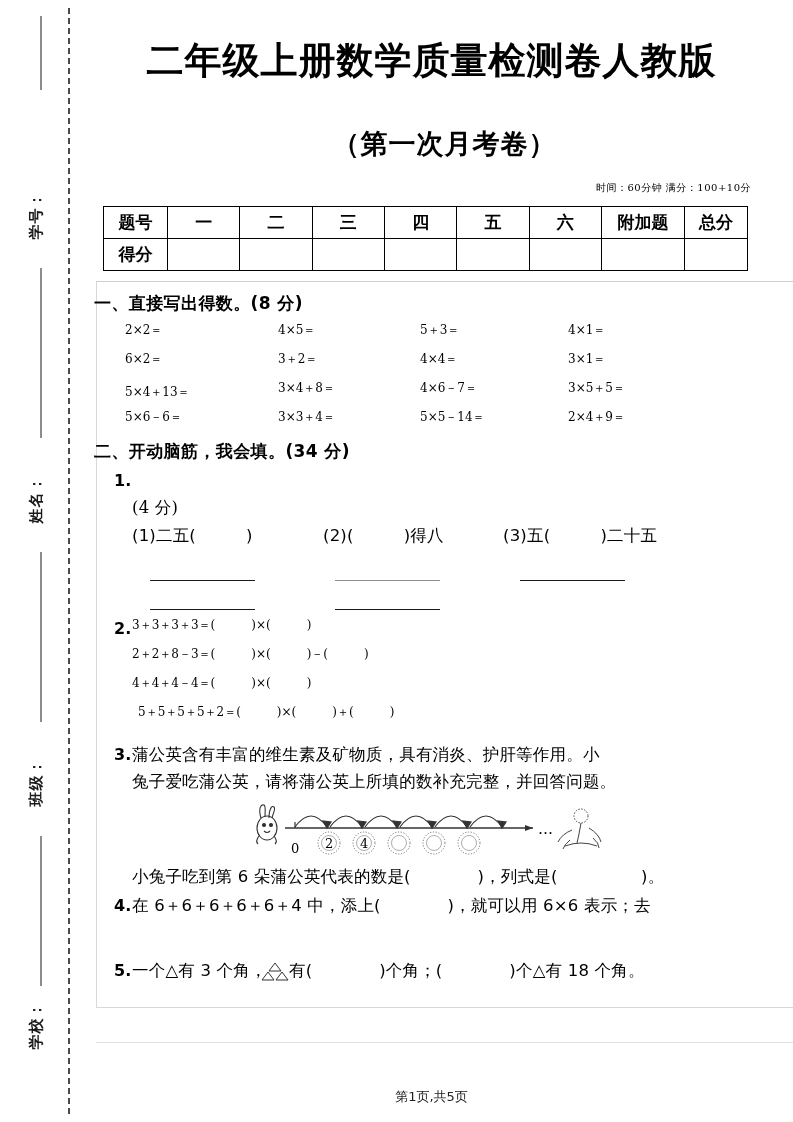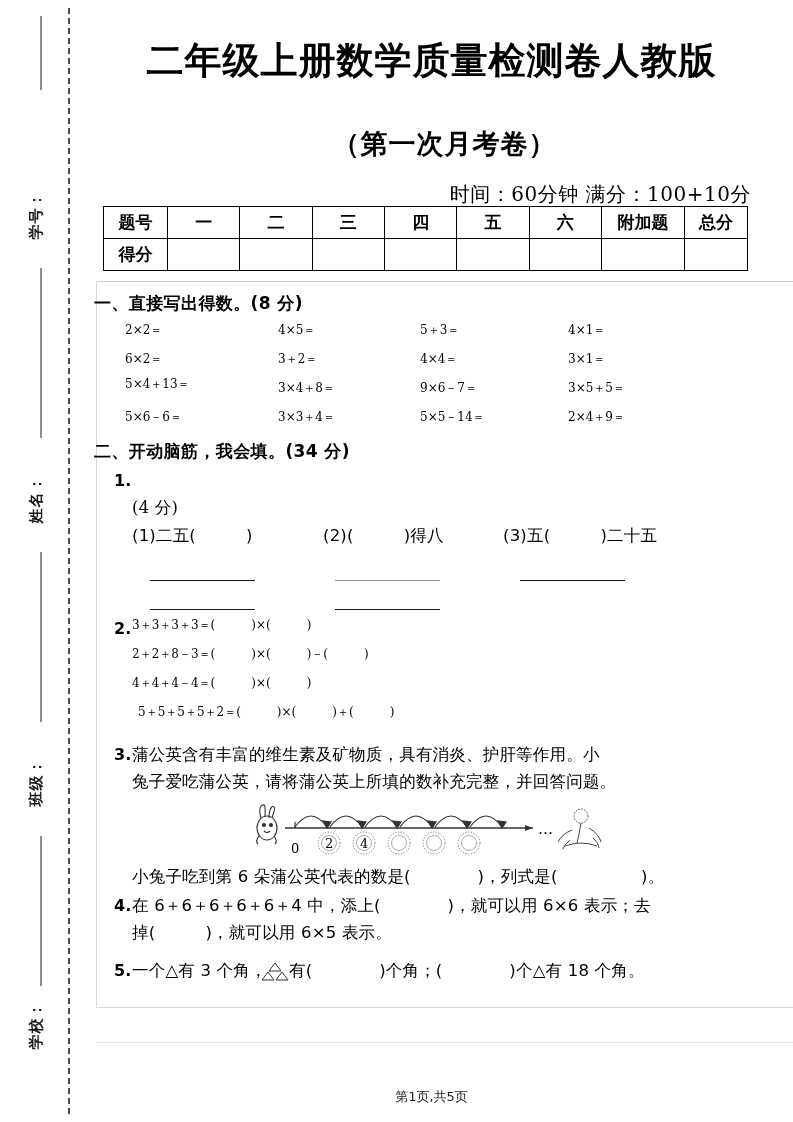--- a/index.html
+++ b/index.html
@@ -77,21 +77,21 @@
   h2.subtitle{
     position:absolute;left:0;top:113px;width:723px;
     margin:13px;text-align:center;
     font-family:"DejaVu Serif","Liberation Serif",serif;
     font-weight:bold;
     font-size:27px;
     letter-spacing:1px;
   }
   .meta-line{
     position:absolute;right:42px;top:181px;
-    font-size:20px;
+    font-size:10px;
     letter-spacing:0.5px;
     white-space:nowrap;
   }
 
   
   table.score-table{
     position:absolute;
     left:33px;top:206px;
     width:645px;
     border-collapse:collapse;
@@ -226,23 +226,23 @@
   <div class="q-row" style="left:55px;top:322px;">2×2＝</div>
   <div class="q-row" style="left:208px;top:322px;">4×5＝</div>
   <div class="q-row" style="left:350px;top:322px;">5＋3＝</div>
   <div class="q-row" style="left:498px;top:322px;">4×1＝</div>
 
   <div class="q-row" style="left:55px;top:351px;">6×2＝</div>
   <div class="q-row" style="left:208px;top:351px;">3＋2＝</div>
   <div class="q-row" style="left:350px;top:351px;">4×4＝</div>
   <div class="q-row" style="left:498px;top:351px;">3×1＝</div>
 
-  <div class="q-row" style="left:55px;top:376px;">5×4＋13＝</div>
+  <div class="q-row" style="left:55px;top:384px;">5×4＋13＝</div>
   <div class="q-row" style="left:208px;top:380px;">3×4＋8＝</div>
-  <div class="q-row" style="left:350px;top:380px;">9×6－7＝</div>
+  <div class="q-row" style="left:350px;top:380px;">4×6－7＝</div>
   <div class="q-row" style="left:498px;top:380px;">3×5＋5＝</div>
 
   <div class="q-row" style="left:55px;top:409px;">5×6－6＝</div>
   <div class="q-row" style="left:208px;top:409px;">3×3＋4＝</div>
   <div class="q-row" style="left:350px;top:409px;">5×5－14＝</div>
   <div class="q-row" style="left:498px;top:409px;">2×4＋9＝</div>
 
   <div class="sec-head" style="top:440px;">二、开动脑筋，我会填。(34 分)</div>
 
   <div class="item-num" style="left:44px;top:471px;">1.</div>
@@ -341,21 +341,20 @@
       <text x="80" y="50" font-family="DejaVu Serif, serif" font-size="13" fill="#000">2</text>
       <text x="115" y="50" font-family="DejaVu Serif, serif" font-size="13" fill="#000">4</text>
       <text x="293" y="36" font-family="DejaVu Serif, serif" font-size="15" fill="#000">…</text>
     </svg>
   </div>
 
   <div class="item-text" style="left:62px;top:866px;">小兔子吃到第 6 朵蒲公英代表的数是(　　　　)，列式是(　　　　　)。</div>
 
   <div class="item-num" style="left:44px;top:896px;">4.</div>
   <div class="item-text" style="left:62px;top:895px;">在 6＋6＋6＋6＋6＋4 中，添上(　　　　)，就可以用 6×6 表示；去</div>
-  <div class="item-text" style="left:62px;top:922px;">掉(　　　)，就可以用 6×5 表示。</div>
 
   <div class="item-num" style="left:44px;top:961px;">5.</div>
   <div class="item-text" style="left:62px;top:960px;">一个△有 3 个角，</div>
   <span class="tri-group" style="position:absolute;left:190px;top:962px;">
     <svg width="30" height="20" viewBox="0 0 30 20">
       <polygon points="15,1 21,9 9,9" fill="none" stroke="#333" stroke-width="1"></polygon>
       <polygon points="8,10 14,18 2,18" fill="none" stroke="#333" stroke-width="1"></polygon>
       <polygon points="22,10 28,18 16,18" fill="none" stroke="#333" stroke-width="1"></polygon>
     </svg>
   </span>

